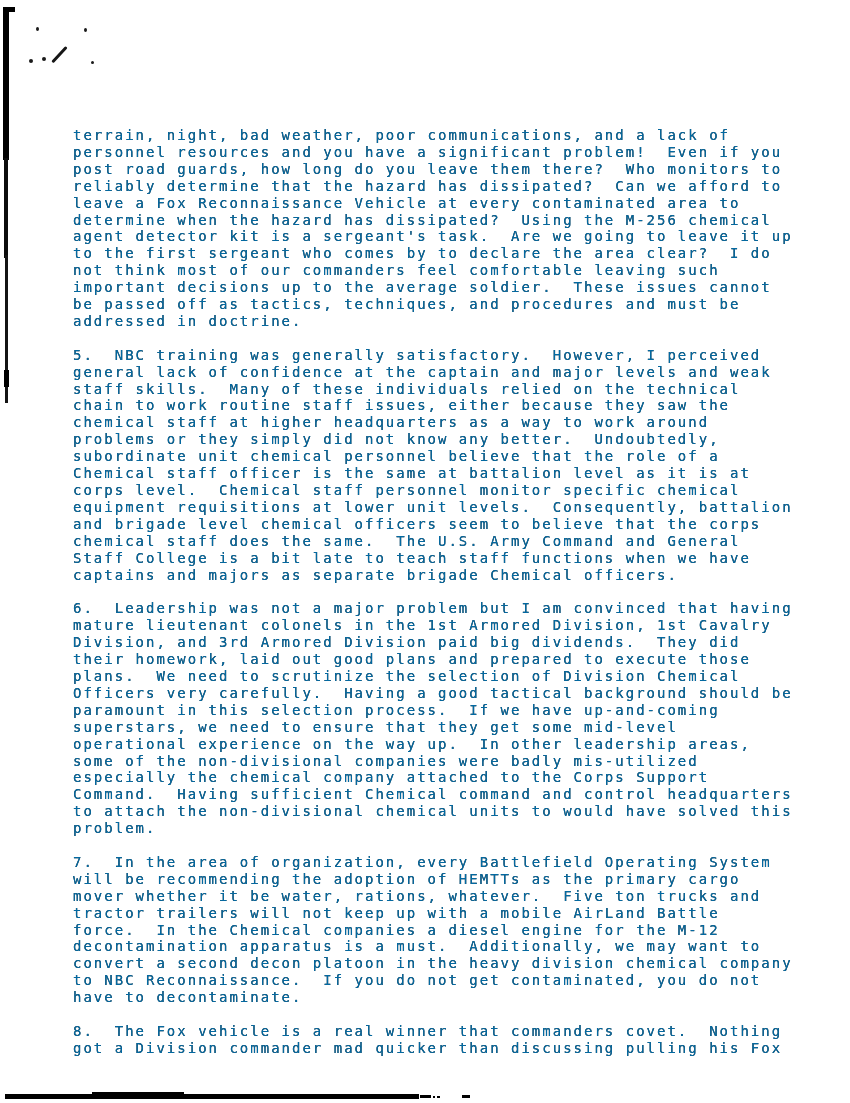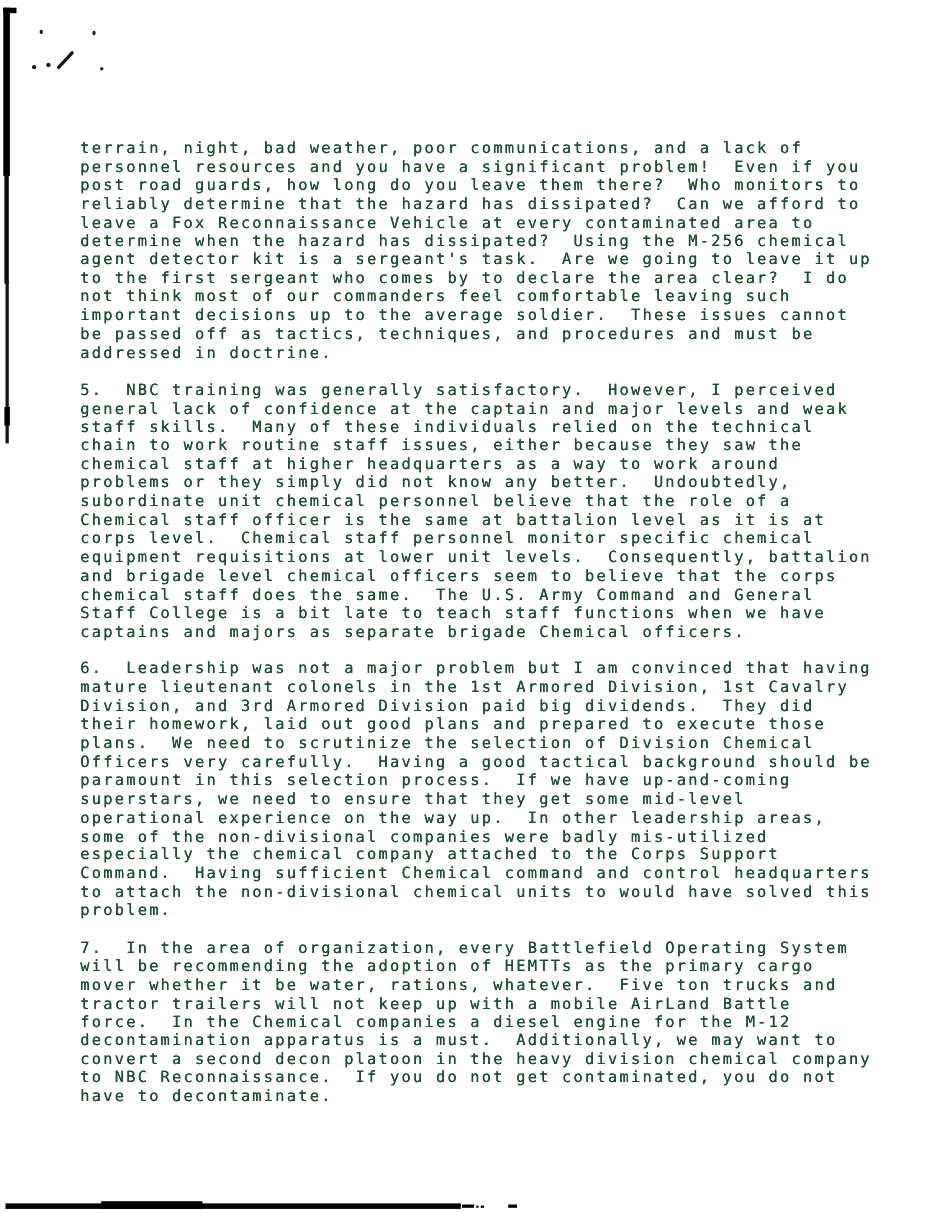--- a/index.html
+++ b/index.html
@@ -15,21 +15,21 @@
     overflow: hidden;
   }
   .doc-body {
     position: absolute;
     left: 73px;
     top: 127px;
     font-family: "DejaVu Sans Mono", "Liberation Mono", monospace;
     font-size: 14px;
     line-height: 16.9px;
     letter-spacing: 2.0px;
-    color: #14532d;
+    color: #0369a1;
     text-shadow: 0 0 0.6px rgba(10,10,10,0.85);
   }
   .para {
     white-space: pre;
     margin: 0 0 16.9px 0;
   }
   
   .edge-notch {
     position: absolute; left: 3px; top: 7px; width: 12px; height: 5px;
     background: #000;
@@ -136,20 +136,22 @@
 problem.</div>
       <div class="para">7.  In the area of organization, every Battlefield Operating System
 will be recommending the adoption of HEMTTs as the primary cargo
 mover whether it be water, rations, whatever.  Five ton trucks and
 tractor trailers will not keep up with a mobile AirLand Battle
 force.  In the Chemical companies a diesel engine for the M-12
 decontamination apparatus is a must.  Additionally, we may want to
 convert a second decon platoon in the heavy division chemical company
 to NBC Reconnaissance.  If you do not get contaminated, you do not
 have to decontaminate.</div>
+      <div class="para">8.  The Fox vehicle is a real winner that commanders covet.  Nothing
+got a Division commander mad quicker than discussing pulling his Fox</div>
     </div>
 
   <div class="bottom-bar"></div>
   <div class="bottom-bar-thick"></div>
   <div class="bottom-dash-1"></div>
   <div class="bottom-dot-1"></div>
   <div class="bottom-dot-2"></div>
   <div class="bottom-dash-2"></div>
 
 </div>

